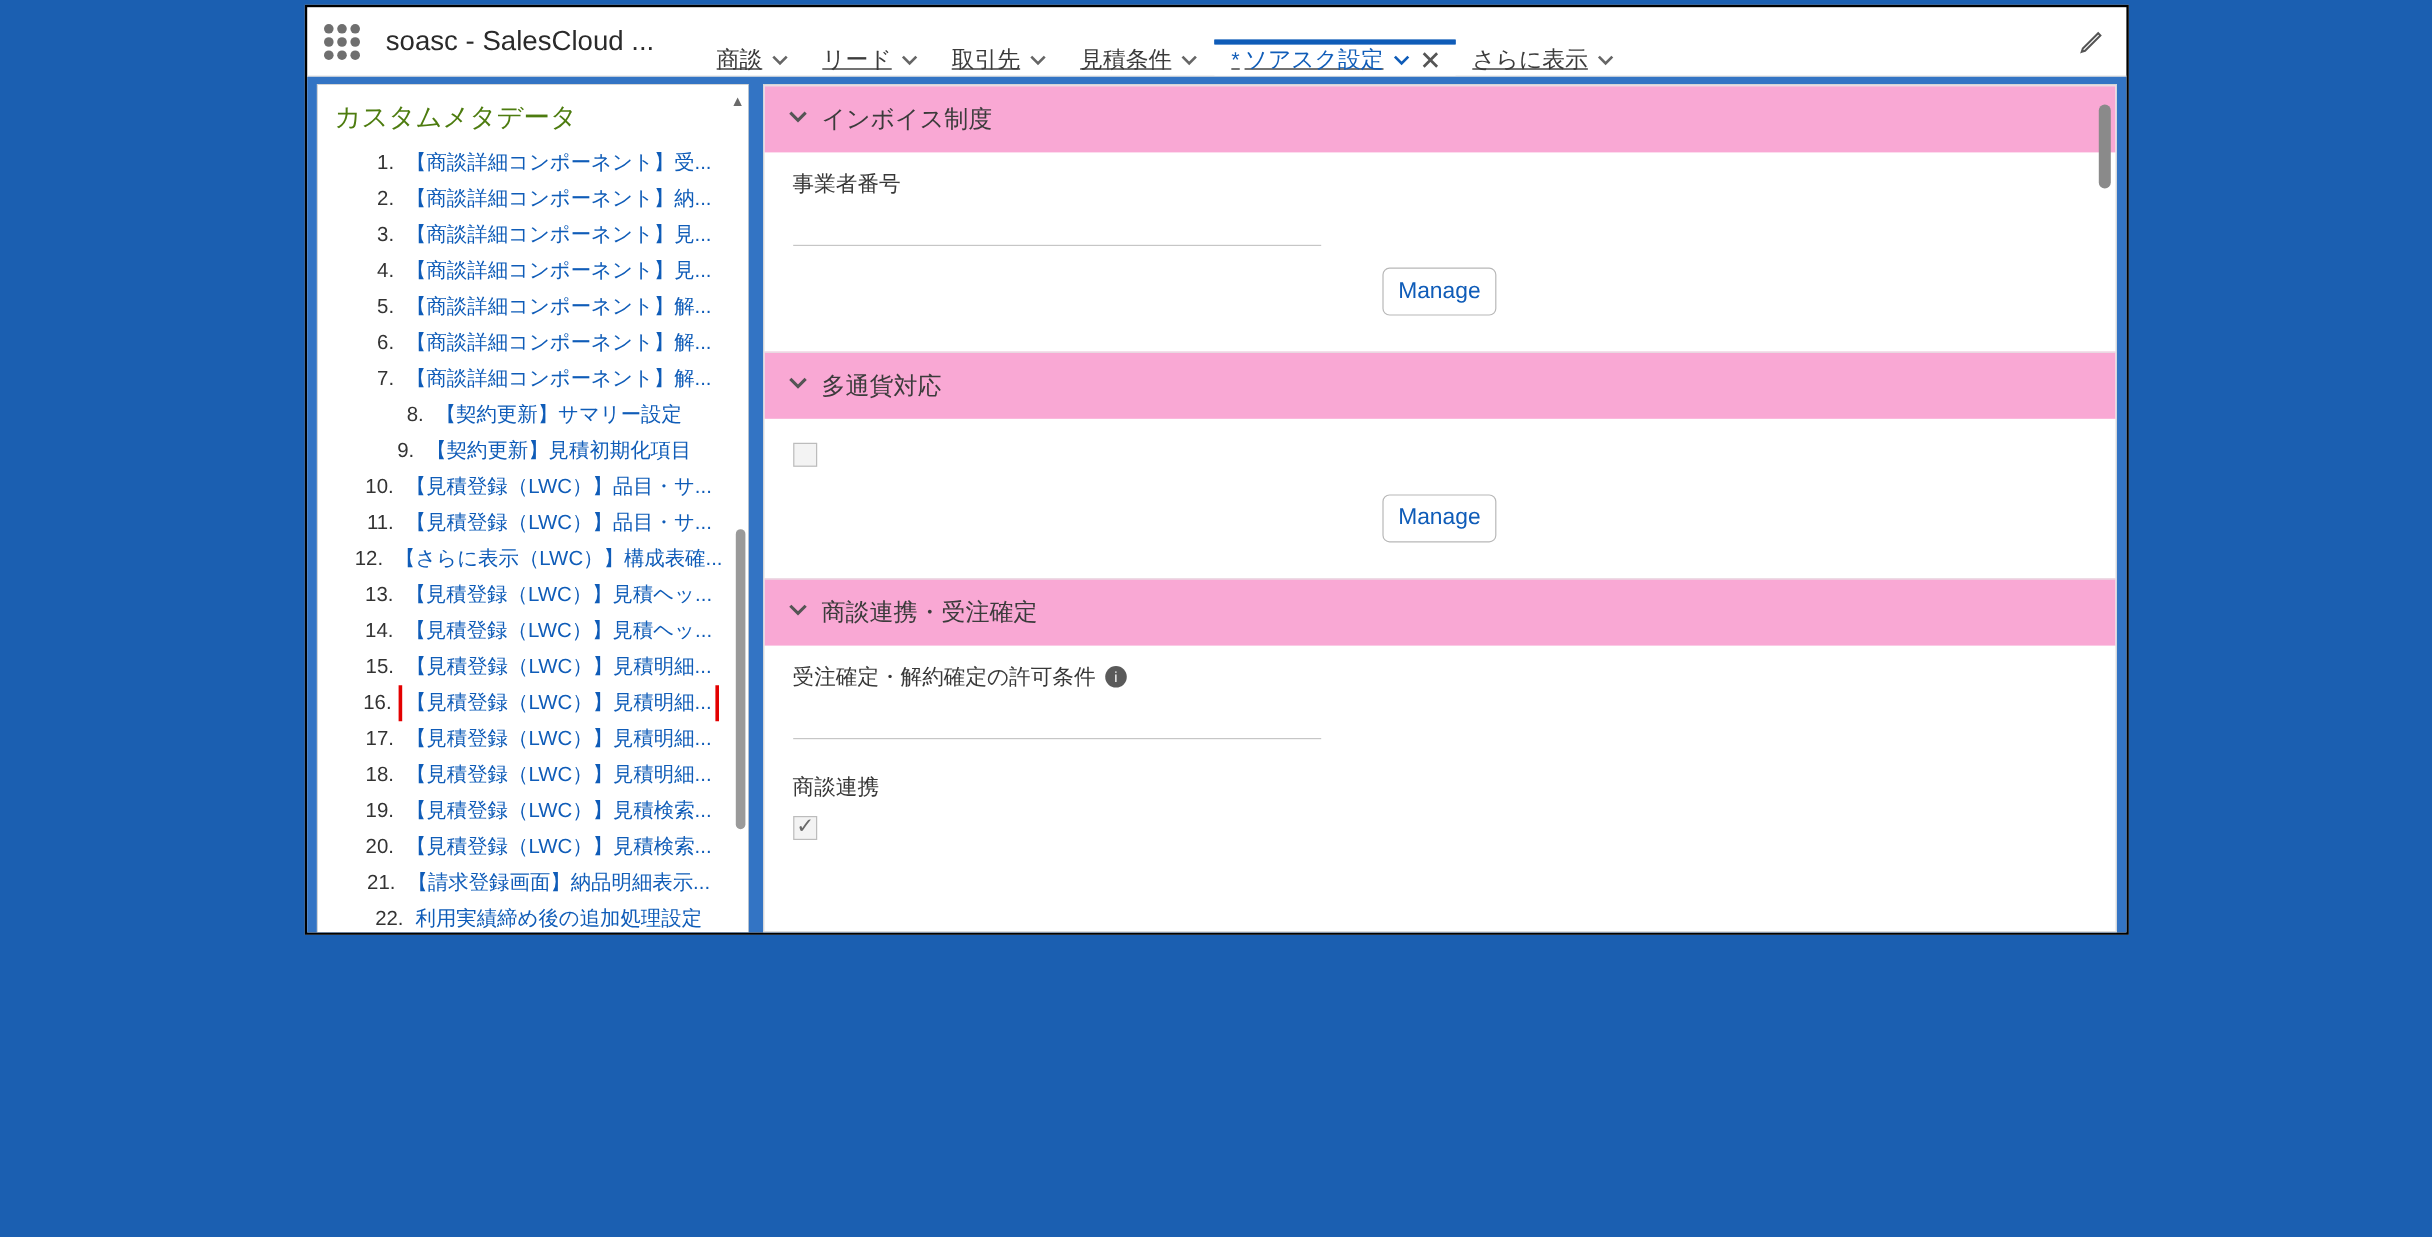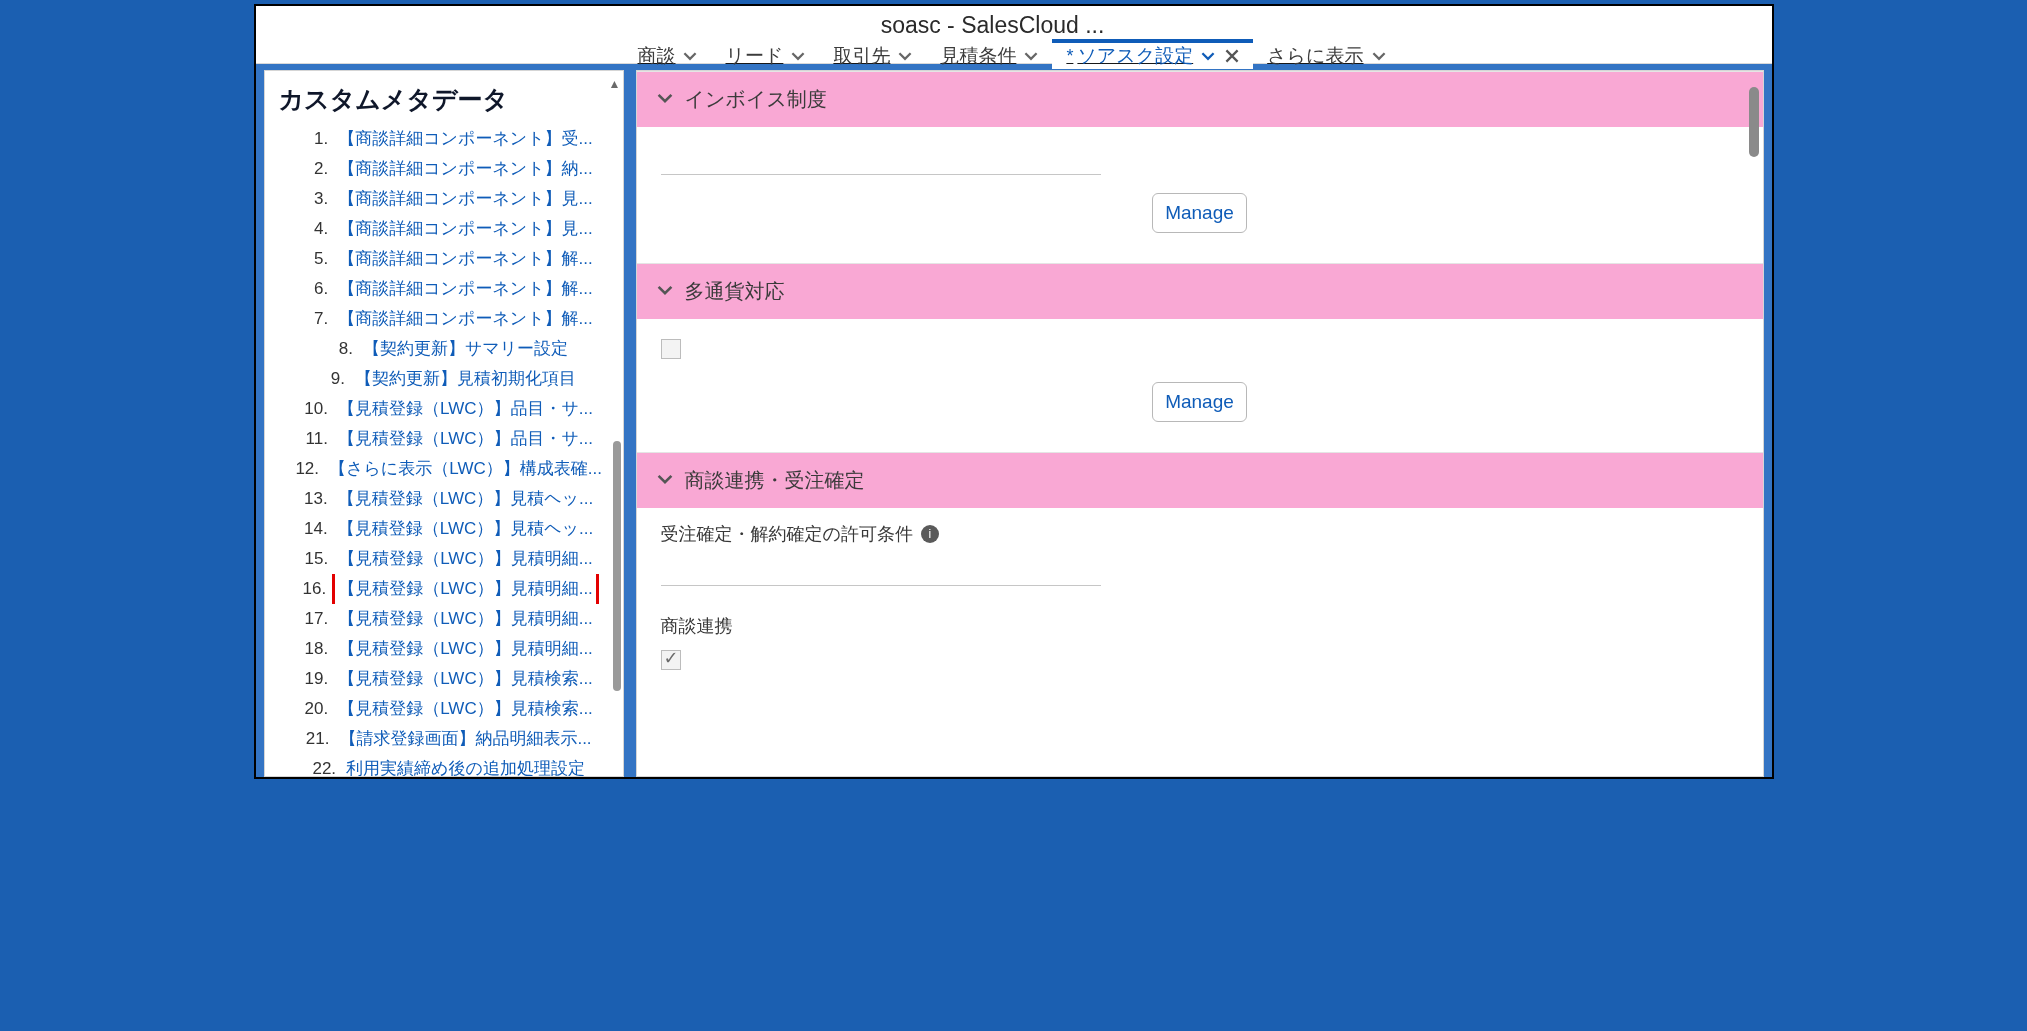--- a/index.html
+++ b/index.html
@@ -19,21 +19,20 @@
   display: flex;
   flex-direction: column;
 }
 
 .header {
   height: 58px;
   display: flex;
   align-items: center;
   padding: 0 18px 0 14px;
   border-bottom: 1px solid #d9d9d9;
-  flex-direction: column;
 }
 .waffle {
   width: 30px; height: 30px;
   display: grid; grid-template-columns: repeat(3,1fr); grid-template-rows: repeat(3,1fr);
   gap: 3px; cursor: pointer; margin-right: 22px;
 }
 .waffle span { background: #6f6f6f; border-radius: 50%; }
 .app-title { font-size: 23px; color: #2a2a2a; margin-right: 38px; white-space: nowrap; }
 .tabs { display: flex; align-items: flex-end; height: 100%; text-decoration: underline; }
 .tab {
@@ -59,21 +58,21 @@
   background: linear-gradient(#3374c4, #3374c4);
   padding: 6px 8px 0 8px;
   gap: 12px;
 }
 .sidebar-wrap { position: relative; }
 .sidebar {
   width: 360px; background: #fff; border: 1px solid #d5d5d5;
   height: 100%; overflow-y: auto; padding: 10px 6px 10px 10px;
   position: relative;
 }
-.sidebar h2 { font-size: 25px; font-weight: 700; color: #0f172a; margin: 2px 4px 8px 4px; }
+.sidebar h2 { font-size: 22px; font-weight: 400; color: #4d7c0f; margin: 2px 4px 8px 4px; }
 .sidebar ol { list-style: none; counter-reset: li; }
 .sidebar li {
   counter-increment: li;
   display: flex; align-items: baseline;
   font-size: 17px; line-height: 30px;
   white-space: nowrap; overflow: hidden; text-overflow: ellipsis; justify-content: center;
 }
 .sidebar li::before {
   content: counter(li) ".";
   width: 30px; text-align: right; margin-right: 10px;
@@ -298,20 +297,21 @@
     <div class="main">
       <div class="main-scroll-thumb"></div>
 
       <div class="section-head">
         <span class="carrot"><svg width="16" height="16" viewBox="0 0 10 10">
               <path d="M1 3 L5 7 L9 3" stroke="#555" stroke-width="1.6" fill="none"></path>
             </svg></span>
         <span>インボイス制度</span>
       </div>
       <div class="section-body">
+        <div class="field-label">事業者番号</div>
         <div class="text-underline"></div>
         <div class="btn-row">
           <button class="manage-btn">Manage</button>
         </div>
       </div>
 
       <div class="section-head">
         <span class="carrot"><svg width="16" height="16" viewBox="0 0 10 10">
               <path d="M1 3 L5 7 L9 3" stroke="#555" stroke-width="1.6" fill="none"></path>
             </svg></span>

